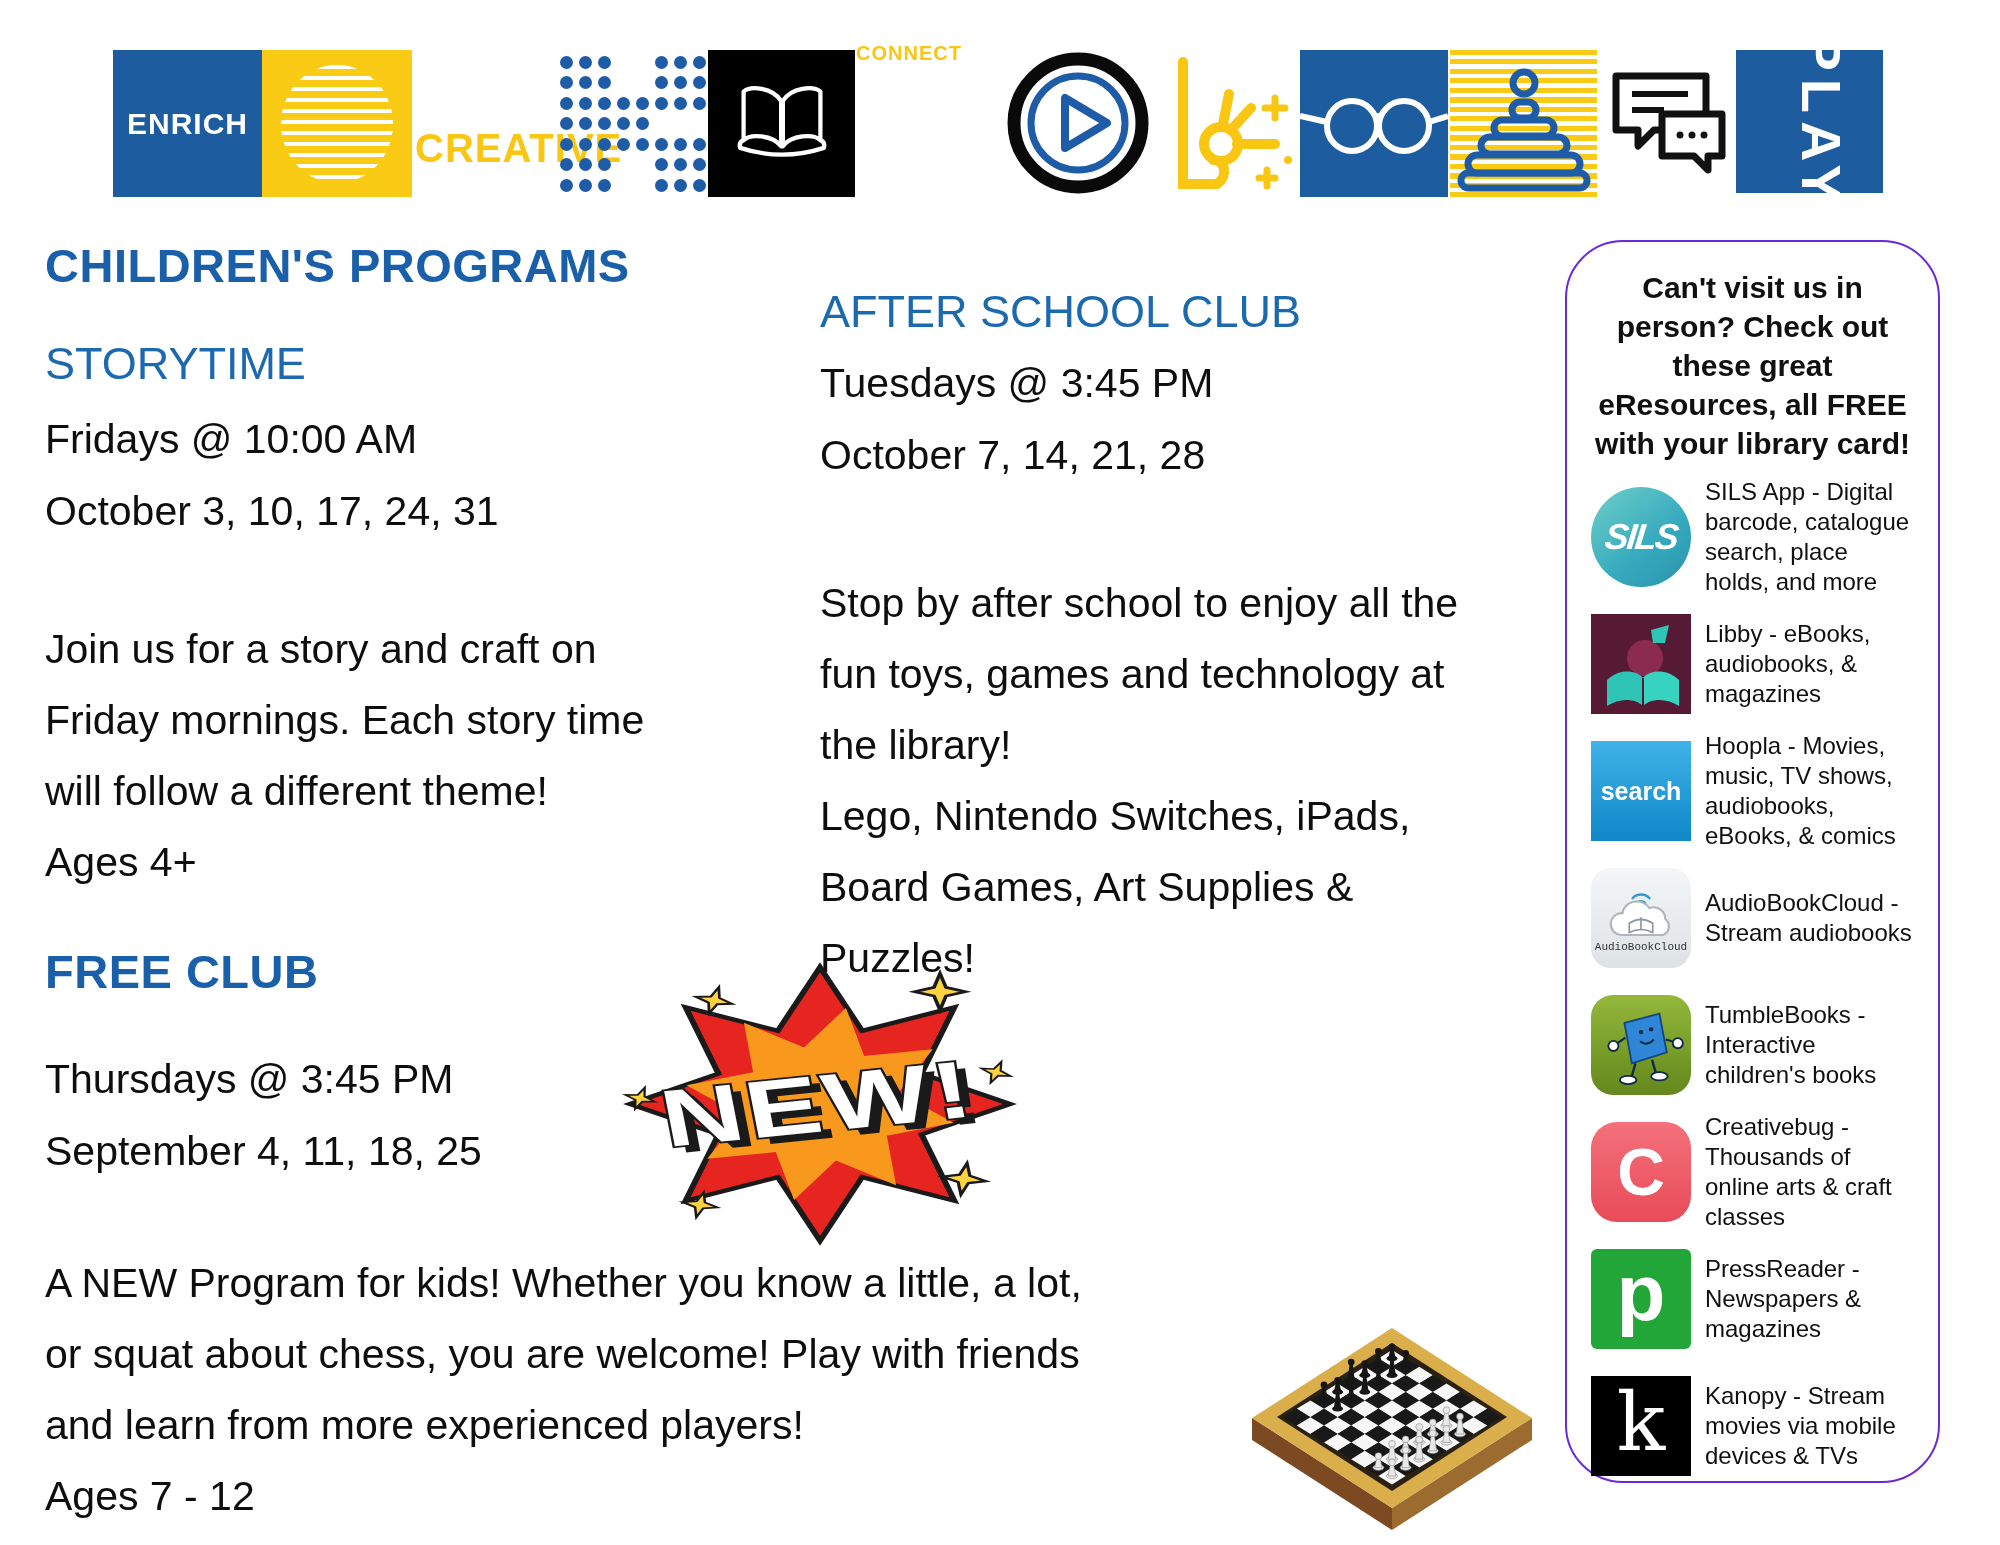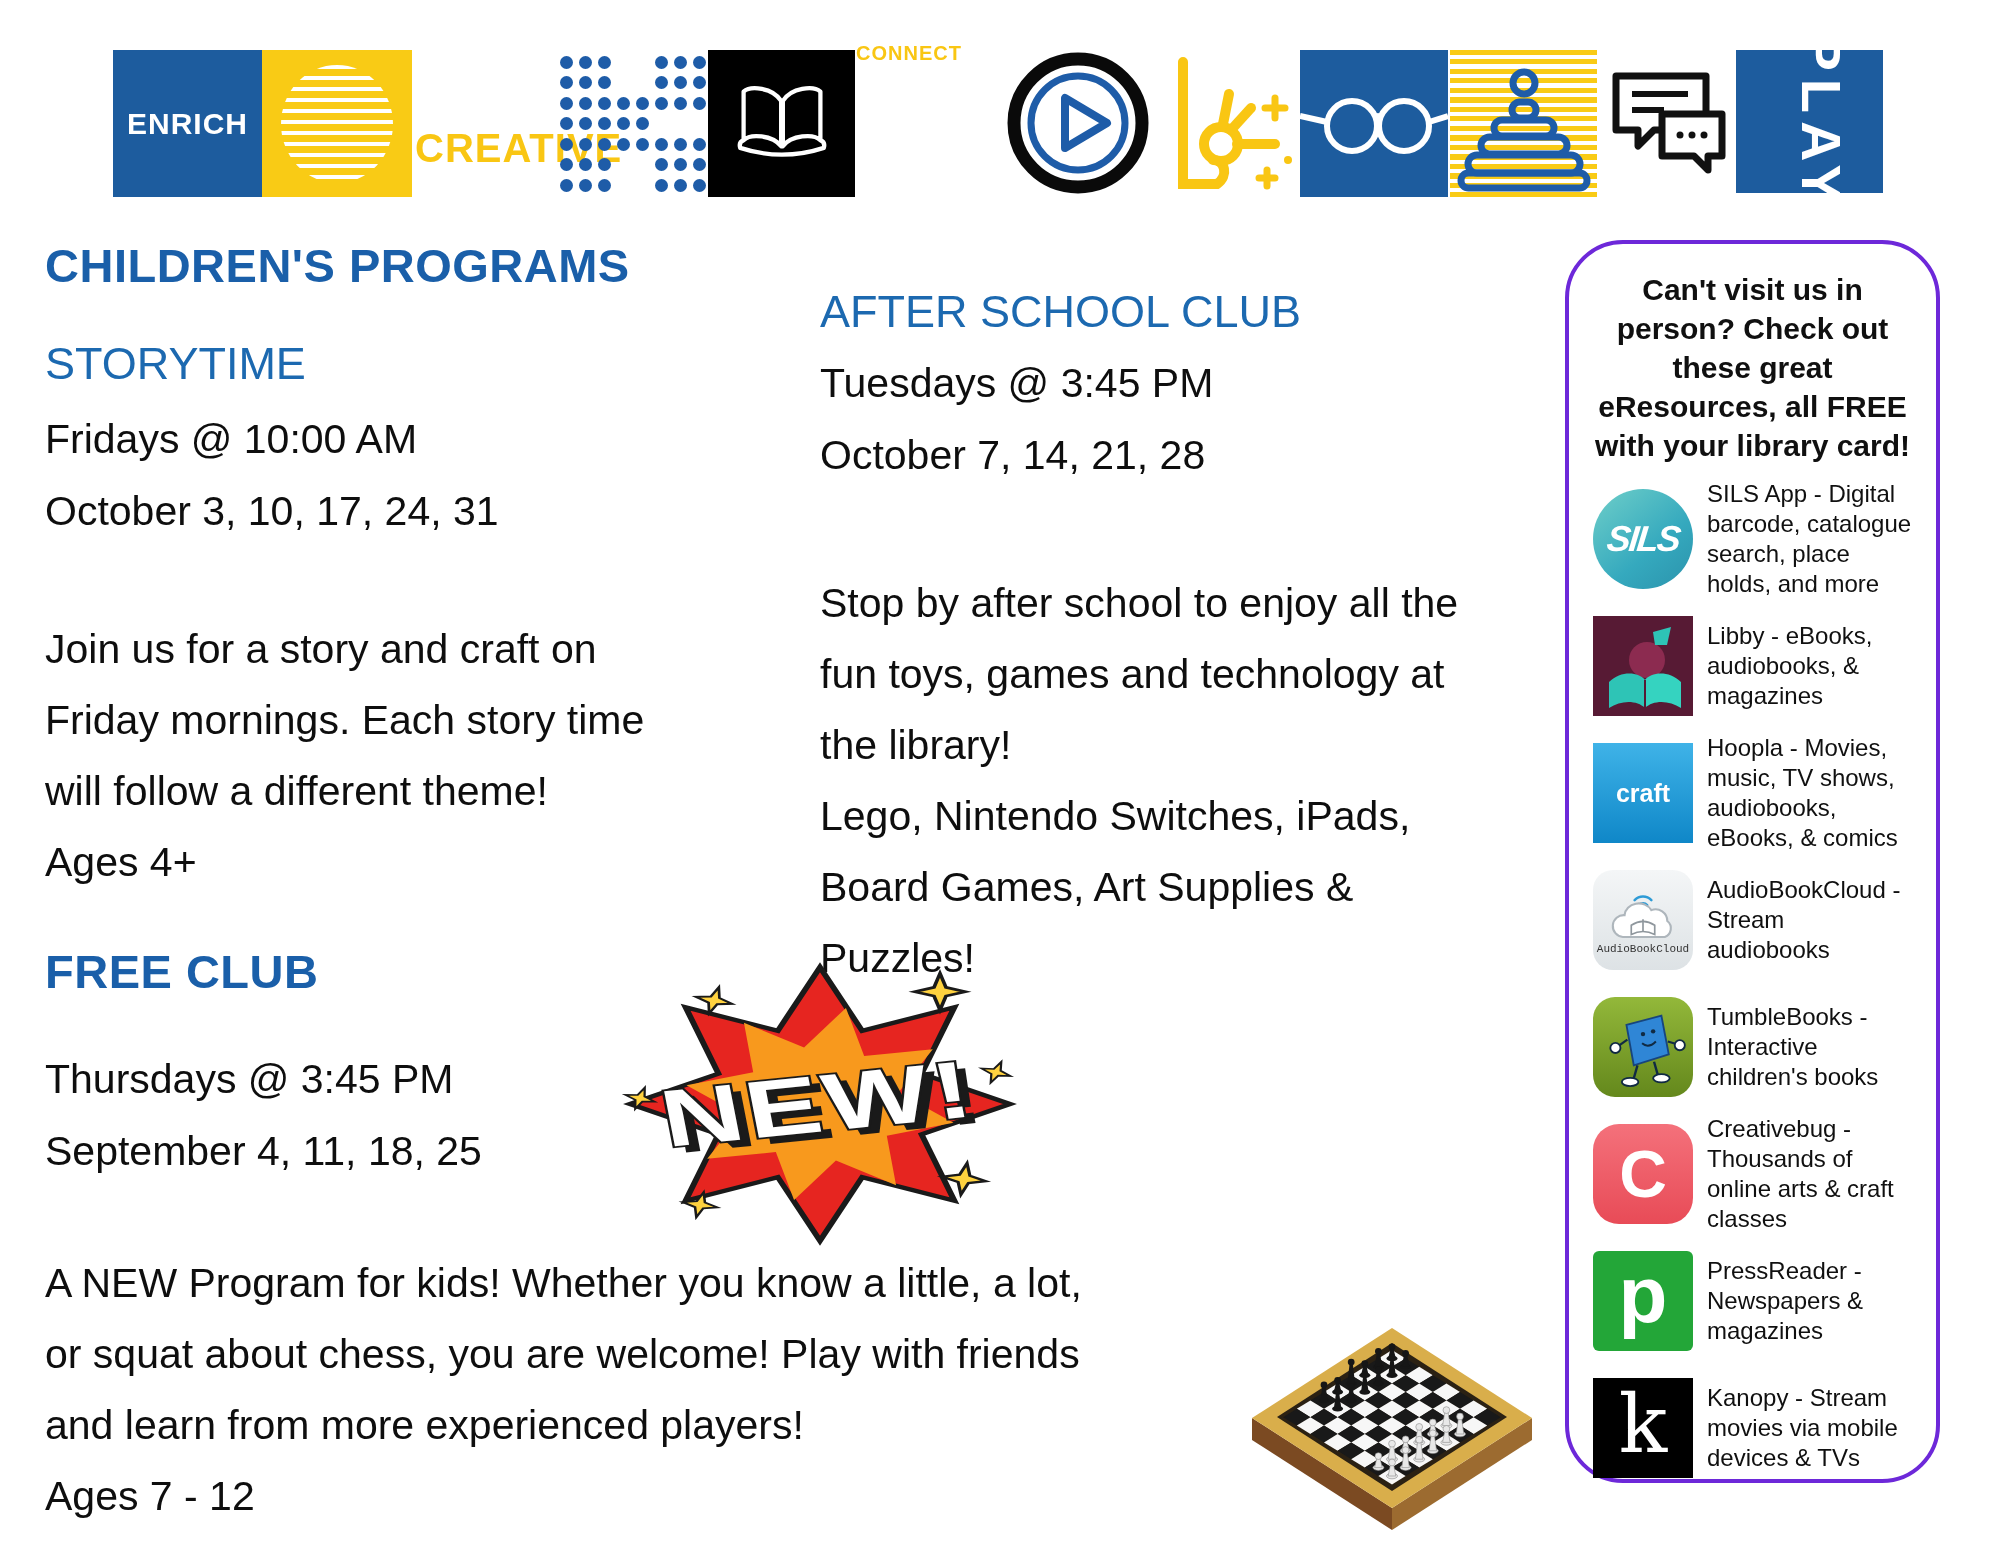--- a/index.html
+++ b/index.html
@@ -28,21 +28,21 @@
   
   .h-bold{font-weight:bold;font-size:47px;color:#1A5FA9;letter-spacing:0.5px;}
   .h-light{font-size:45px;color:#1C69B0;}
   .body-line{font-size:41px;color:#0e0e0e;}
   .stack{line-height:71px;font-size:41px;color:#0e0e0e;}
   .left-col{left:45px;}
   .mid-col{left:820px;}
 
   
   .panel{left:1565px;top:240px;width:375px;height:1243px;box-sizing:border-box;
-         border:4px solid #6d28d9;border-radius:58px;background:#fff;padding:26px 24px 0 24px;}
+         border:2px solid #6d28d9;border-radius:58px;background:#fff;padding:26px 24px 0 24px;}
   .panel-heading{font-weight:bold;font-size:30px;line-height:39px;text-align:center;color:#101010;}
   .res-rows{margin-top:24px;}
   .res-row{display:flex;align-items:center;gap:14px;height:100px;margin-bottom:27px;}
   .res-ic{flex:none;width:100px;height:100px;display:flex;align-items:center;justify-content:center;}
   .res-txt{font-size:24px;line-height:30px;color:#101010;}
   .ic-sils{border-radius:50%;background:linear-gradient(140deg,#6FCFC9 0%,#35A9BE 60%,#2B93AC 100%);}
   .ic-sils span{color:#fff;font-weight:bold;font-style:italic;font-size:36px;letter-spacing:-2px;transform:skewX(-6deg);}
   .ic-libby{background:#571A34;}
   .ic-hoopla{background:linear-gradient(180deg,#3FB3E8,#0F87C8);}
   .ic-hoopla span{color:#fff;font-weight:bold;font-size:25px;}
@@ -470,21 +470,21 @@
             <path d="M16 66 C28 54 46 56 52 64 L52 92 C44 84 28 84 16 92 Z" fill="#2EC4B6"></path>
             <path d="M88 66 C76 54 58 56 52 64 L52 92 C60 84 76 84 88 92 Z" fill="#35D3C0"></path>
             <line x1="52" y1="64" x2="52" y2="92" stroke="#571A34" stroke-width="2"></line>
           </svg>
         </div>
         <div class="res-txt">Libby - eBooks, audiobooks, &amp; magazines</div>
       </div>
 
       <div class="res-row">
         <div class="res-ic ic-hoopla">
-          <span>craft</span>
+          <span>search</span>
         </div>
         <div class="res-txt">Hoopla - Movies, music, TV shows, audiobooks, eBooks, &amp; comics</div>
       </div>
 
       <div class="res-row">
         <div class="res-ic ic-abc">
           <svg width="84" height="62" viewBox="0 0 100 74">
             <path d="M40 18 a14 14 0 0 1 20 0" fill="none" stroke="#2E9BD6" stroke-width="3" stroke-linecap="round"></path>
             <path d="M45 24 a7 7 0 0 1 10 0" fill="none" stroke="#2E9BD6" stroke-width="3" stroke-linecap="round"></path>
             <path d="M26 62 a13 13 0 0 1 2-26 a17 15 0 0 1 32-6 a14 14 0 0 1 19 13 a11 11 0 0 1 -3 19 z" fill="#fff" stroke="#AEB6BC" stroke-width="2.5"></path>

